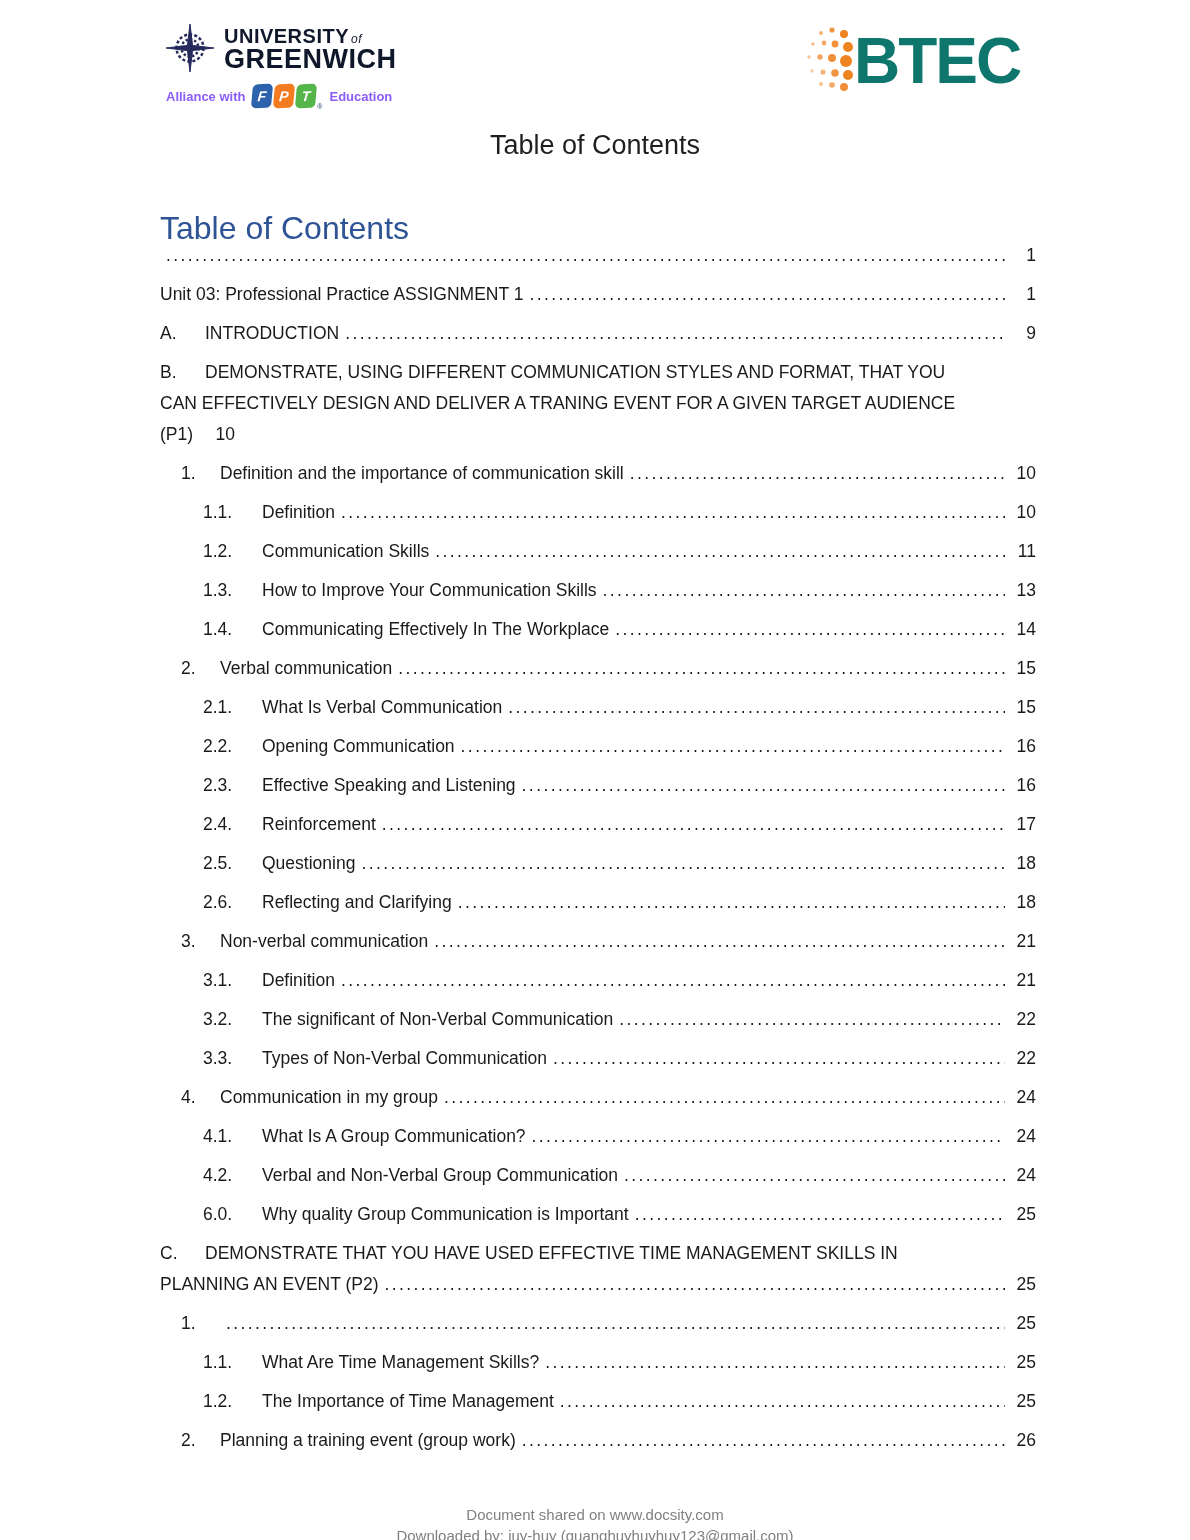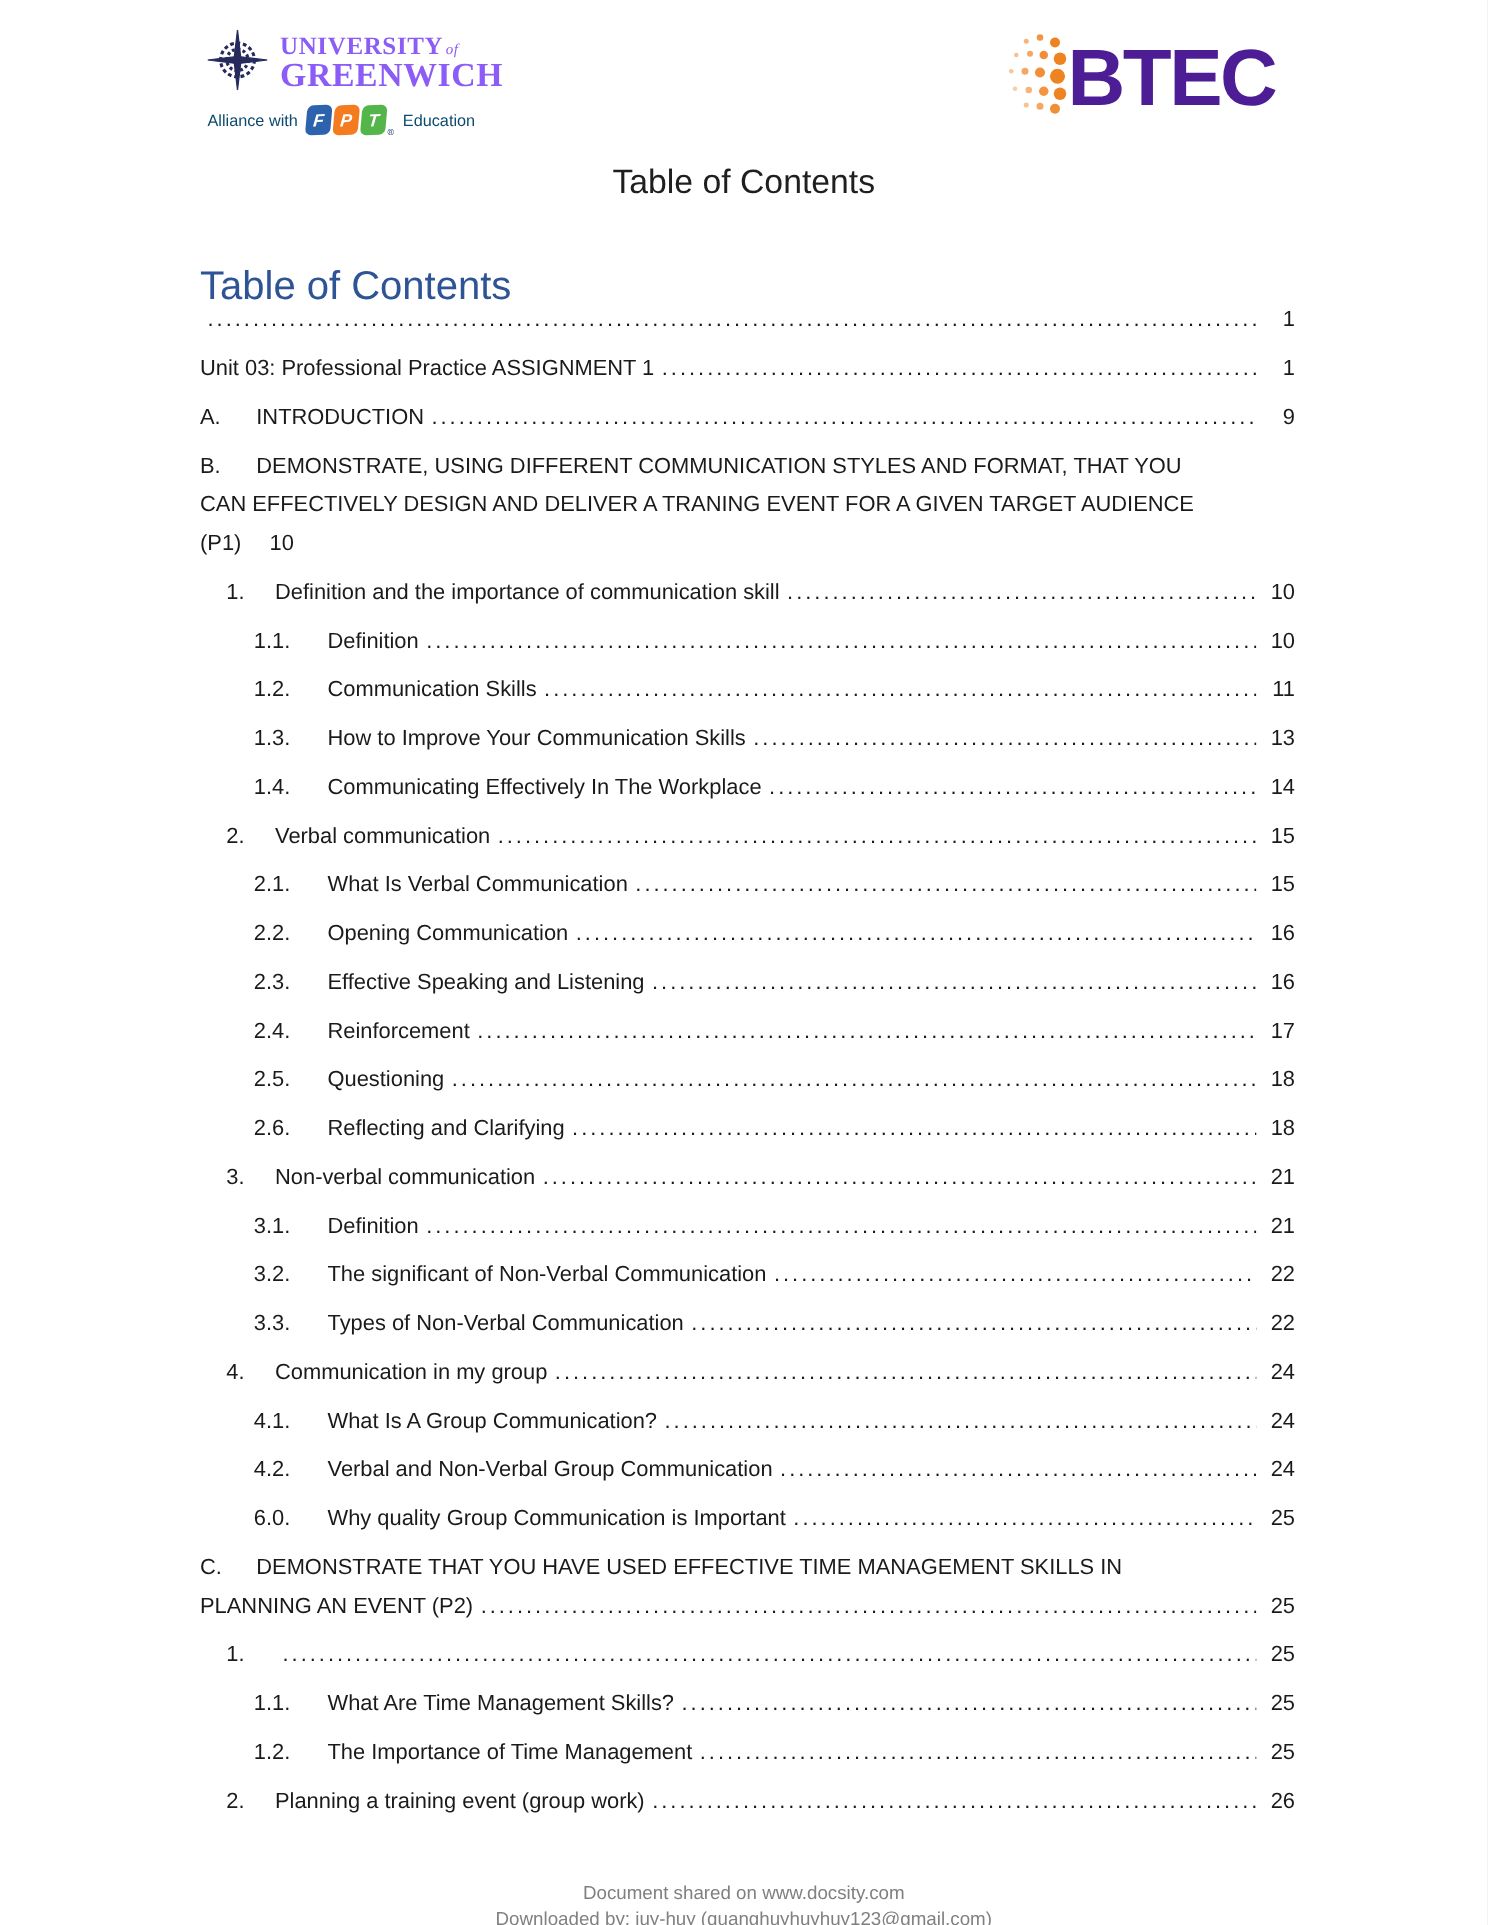--- a/index.html
+++ b/index.html
@@ -3,26 +3,26 @@
 <meta charset="utf-8">
 <style>
   html,body{margin:0;padding:0;background:#e9e9e9;}
   .page{
     position:relative;width:1190px;height:1540px;margin:0 auto;
     background:#ffffff;overflow:hidden;
     font-family:"Liberation Sans",sans-serif;color:#1a1a1a;
   }
   
   .uog{position:absolute;left:166px;top:24px;display:flex;align-items:center;gap:10px;}
-  .uog-text{color:#8b5cf6;font-family:Liberation Serif, serif;font-weight:700;line-height:1.02;}
+  .uog-text{color:#0f172a;font-family:Liberation Sans, sans-serif;font-weight:700;line-height:1.02;}
   .uog-line1{font-size:20px;letter-spacing:.5px;}
   .uog-of{font-size:12px;font-style:italic;font-weight:400;margin-left:2px;}
   .uog-line2{font-size:27px;letter-spacing:.5px;}
   .alliance{position:absolute;left:166px;top:84px;display:flex;align-items:center;gap:7px;}
-  .alliance-txt{color:#0c4a6e;font-size:13px;font-weight:400;}
+  .alliance-txt{color:#8b5cf6;font-size:13px;font-weight:700;}
   .fpt{display:flex;gap:2px;align-items:flex-end;position:relative;padding-right:6px;}
   .fpt-tile{
     width:20px;height:24px;border-radius:5px;transform:skewX(-7deg) rotate(-2deg);
     display:flex;align-items:center;justify-content:center;
     color:#fff;font-size:14px;font-weight:700;font-style:italic;
   }
   .fpt-r{position:absolute;right:0;bottom:-2px;font-size:7px;color:#1a3c66;}
   .btec{position:absolute;left:798px;top:22px;display:flex;align-items:center;}
   .btec-word{font-size:64px;font-weight:800;letter-spacing:-2px;line-height:70px;}
   
@@ -104,21 +104,21 @@
           <circle cx="50" cy="53" r="5"></circle>
             <circle cx="37" cy="51" r="3.8" opacity=".85"></circle>
             <circle cx="25" cy="50" r="2.6" opacity=".6"></circle>
             <circle cx="14" cy="49" r="1.8" opacity=".4"></circle>
           <circle cx="46" cy="65" r="4" opacity=".9"></circle>
             <circle cx="34" cy="63" r="2.8" opacity=".7"></circle>
             <circle cx="23" cy="62" r="2" opacity=".5"></circle>
         </g>
       </svg>
     </span>
-    <span class="btec-word" style="color:#4c1d95">BTEC</span>
+    <span class="btec-word" style="color:#0f766e">BTEC</span>
   </div>
 
   <div class="doc-title">Table of Contents</div>
 
   <h1 class="toc-heading" style="color:#2F5496">Table of Contents</h1>
 
   <main class="toc" id="toc">
       <div class="toc-row lvl0 flexline">
         <span class="txt"></span>
         <span class="dots"></span>

